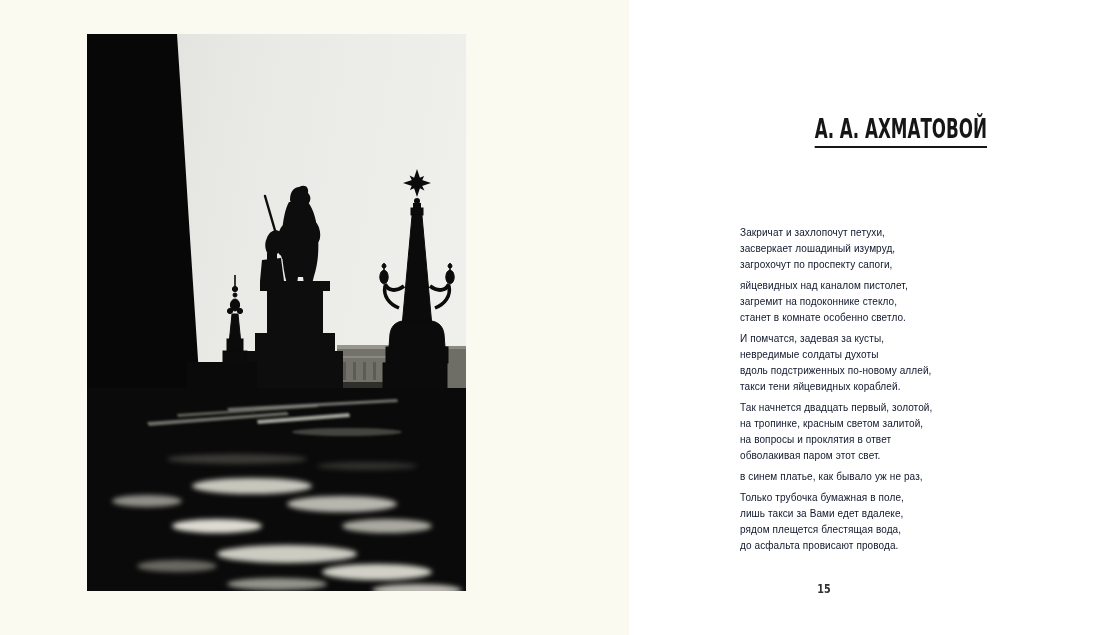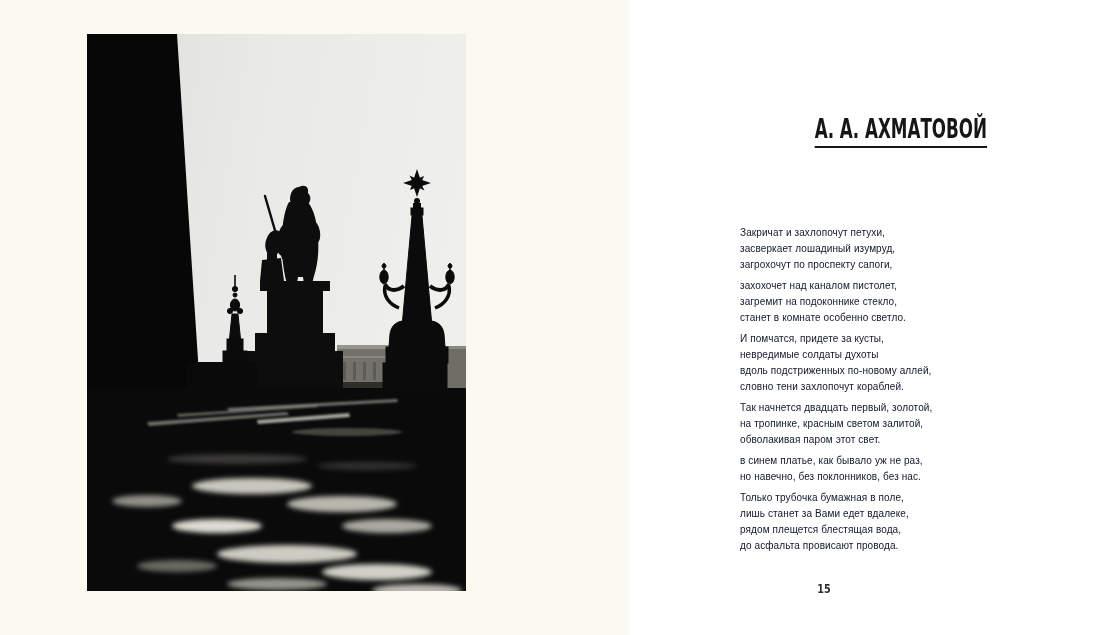--- a/index.html
+++ b/index.html
@@ -182,42 +182,42 @@
 
     <div class="poem-title">А. А. АХМАТОВОЙ</div>
 
     <div class="poem">
       <div class="stanza">
         <span class="line">Закричат и захлопочут петухи,</span>
         <span class="line">засверкает лошадиный изумруд,</span>
         <span class="line">загрохочут по проспекту сапоги,</span>
       </div>
       <div class="stanza">
-        <span class="line">захохочет над каналом пистолет,</span>
+        <span class="line">яйцевидных над каналом пистолет,</span>
         <span class="line">загремит на подоконнике стекло,</span>
         <span class="line">станет в комнате особенно светло.</span>
       </div>
       <div class="stanza">
-        <span class="line">И помчатся, придете за кусты,</span>
+        <span class="line">И помчатся, задевая за кусты,</span>
         <span class="line">невредимые солдаты духоты</span>
         <span class="line">вдоль подстриженных по-новому аллей,</span>
-        <span class="line">словно тени захлопочут кораблей.</span>
+        <span class="line">такси тени яйцевидных кораблей.</span>
       </div>
       <div class="stanza">
         <span class="line">Так начнется двадцать первый, золотой,</span>
         <span class="line">на тропинке, красным светом залитой,</span>
+        <span class="line">на вопросы и проклятия в ответ</span>
         <span class="line">обволакивая паром этот свет.</span>
       </div>
       <div class="stanza">
         <span class="line">в синем платье, как бывало уж не раз,</span>
-        <span class="line">но навечно, без поклонников, без нас.</span>
       </div>
       <div class="stanza">
         <span class="line">Только трубочка бумажная в поле,</span>
-        <span class="line">лишь станет за Вами едет вдалеке,</span>
+        <span class="line">лишь такси за Вами едет вдалеке,</span>
         <span class="line">рядом плещется блестящая вода,</span>
         <span class="line">до асфальта провисают провода.</span>
       </div>
     </div>
 
     <div class="page-number">15</div>
   </div>
 
 </div>
 

